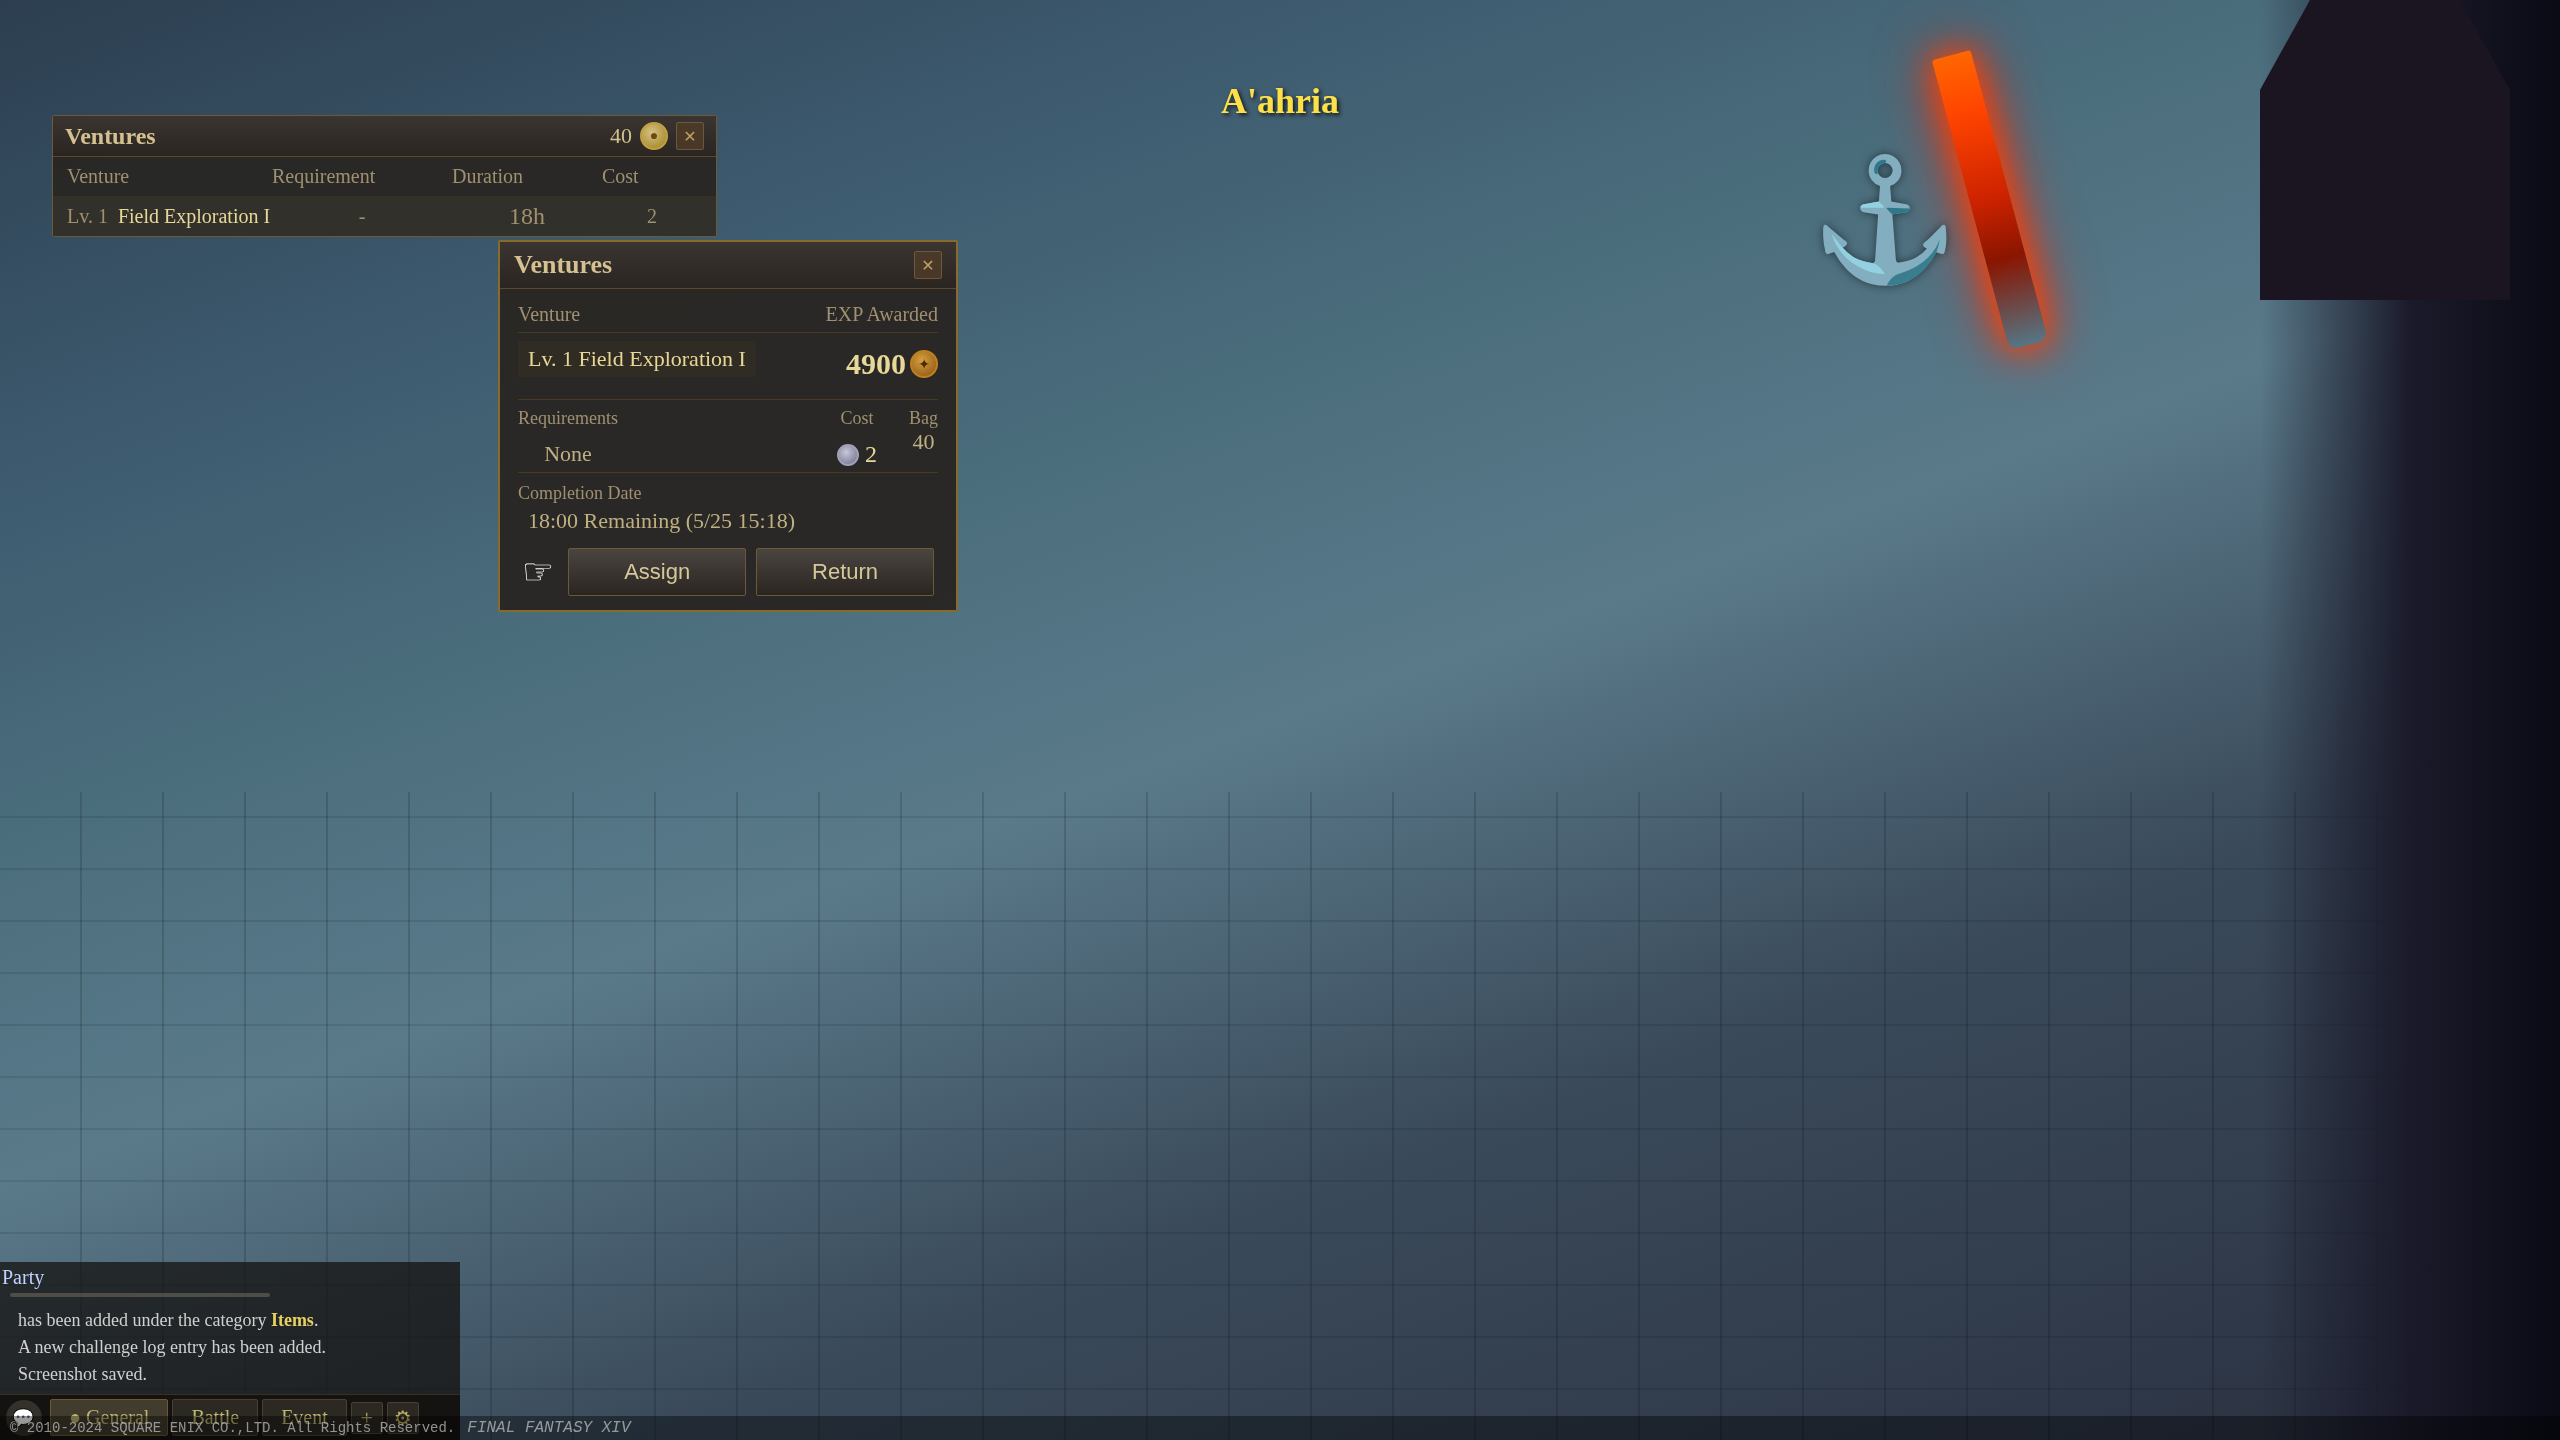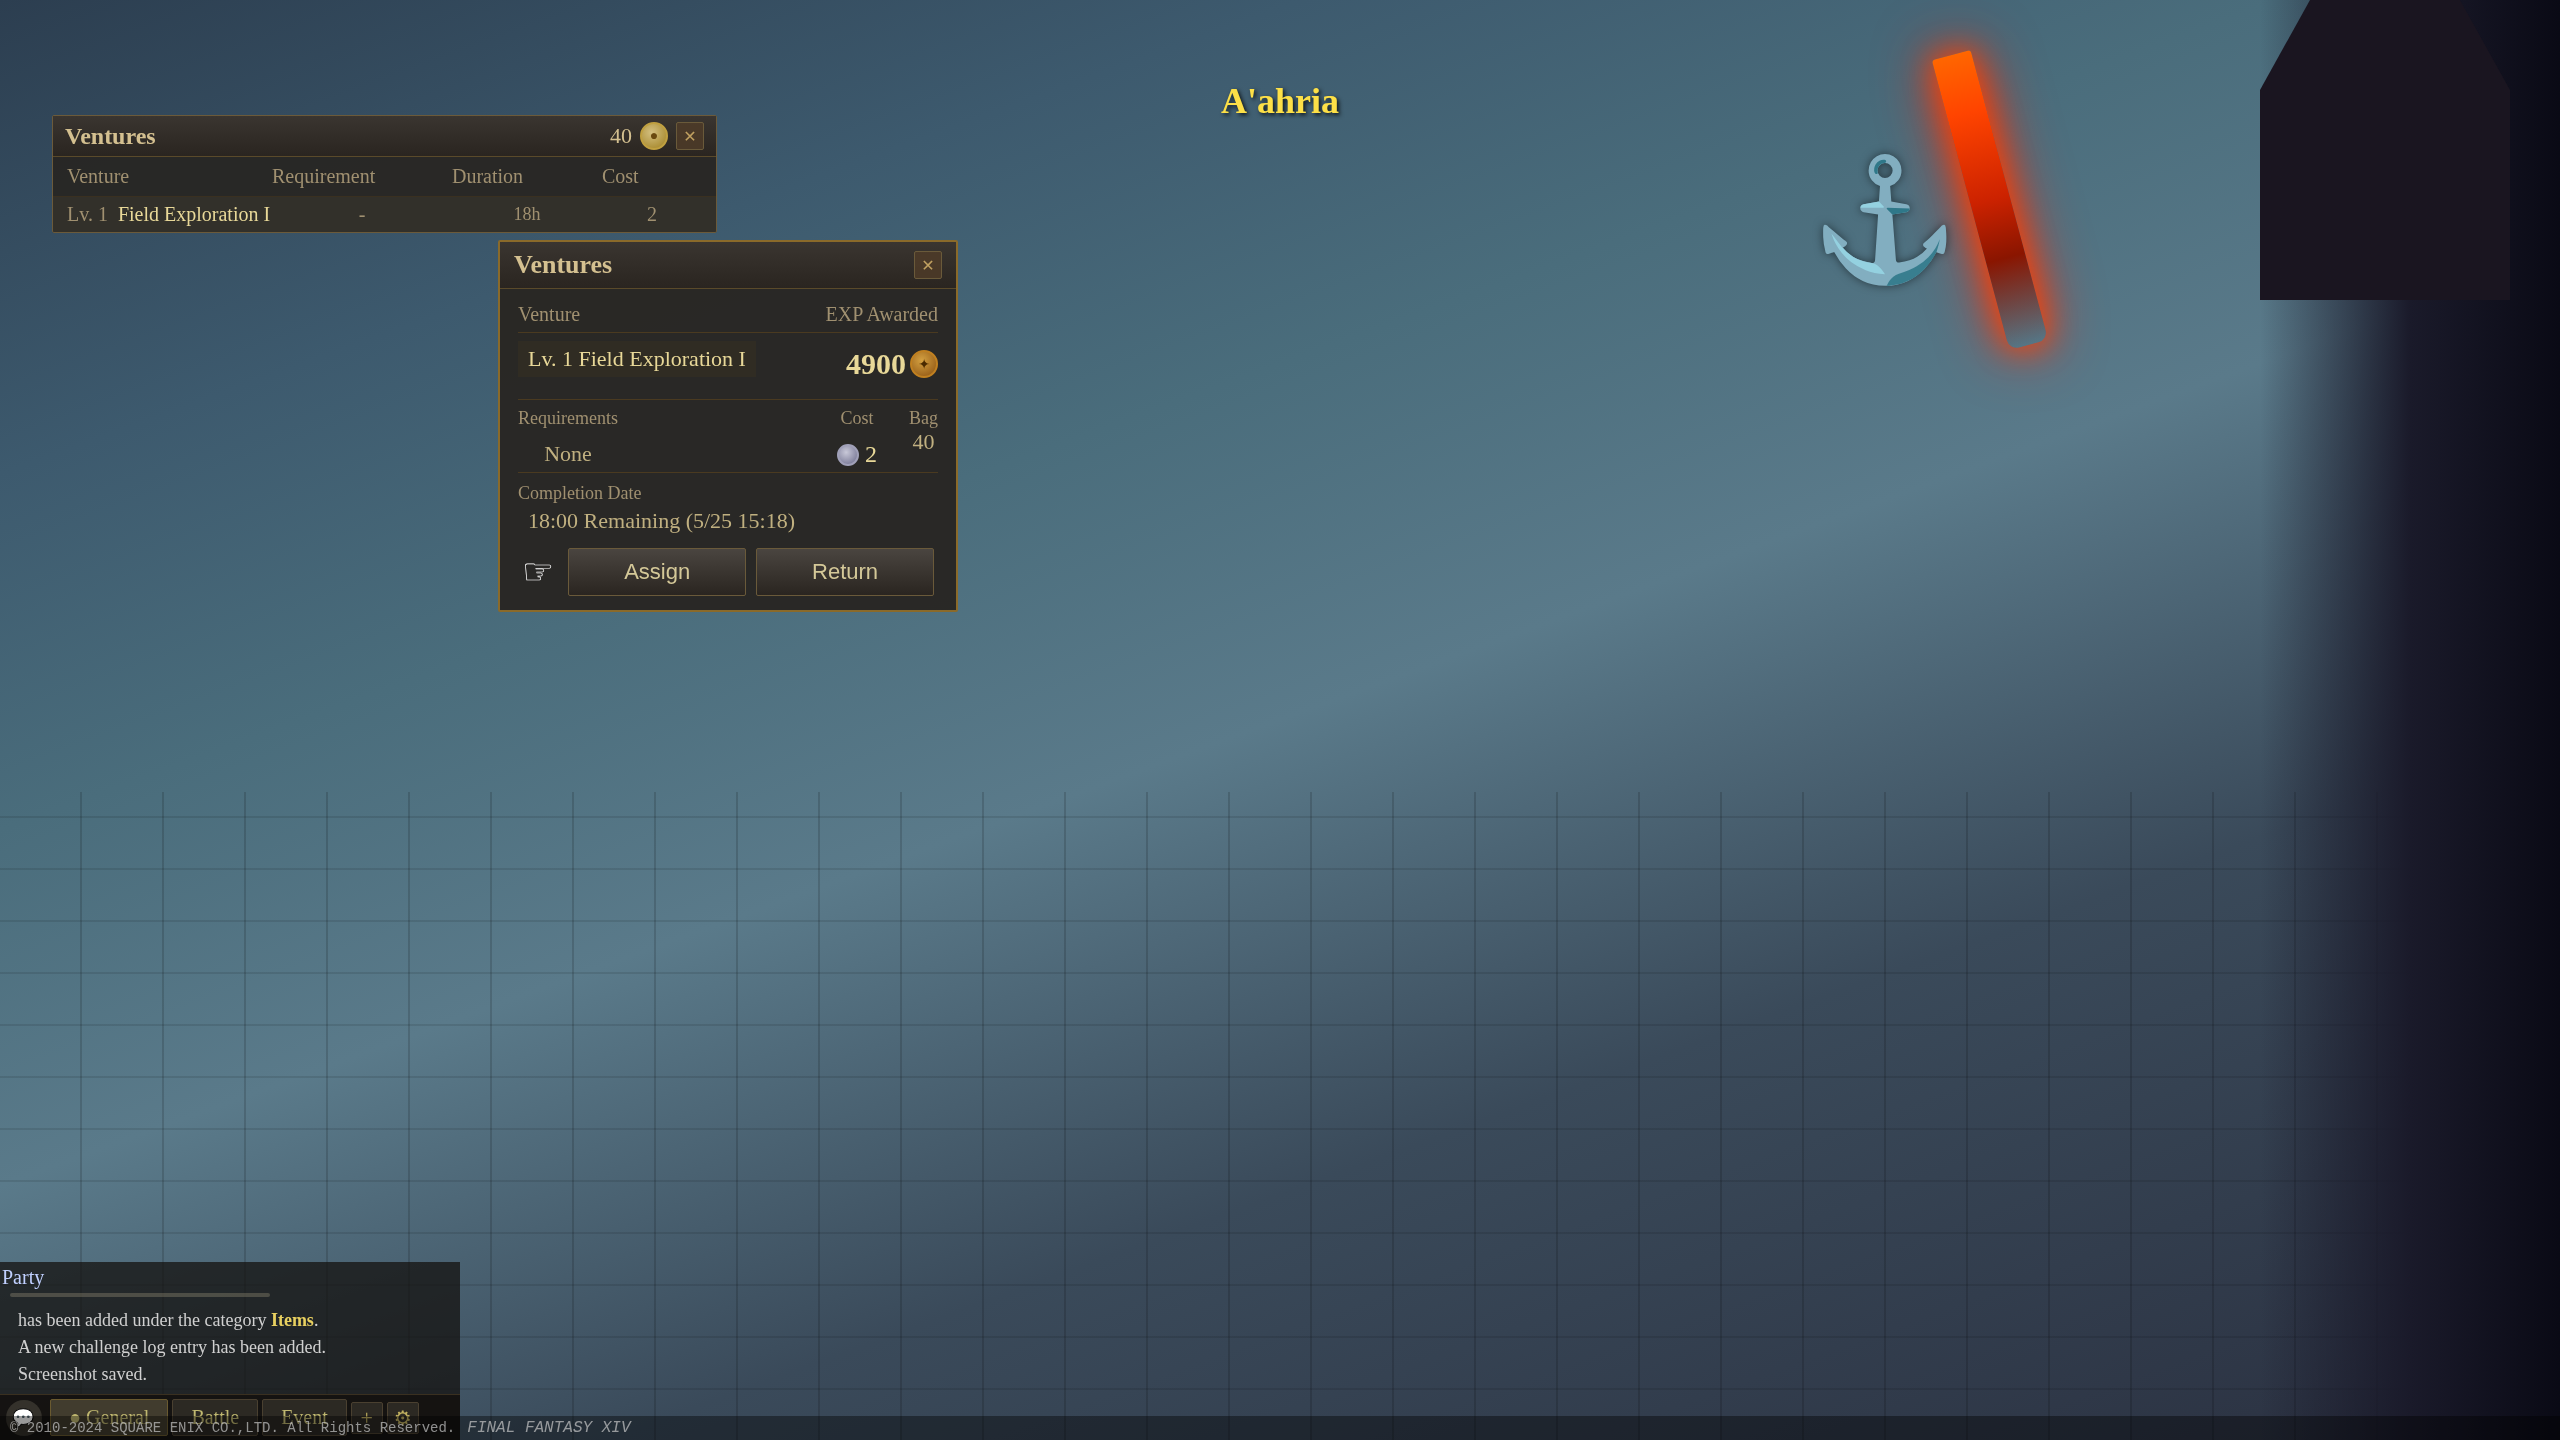--- a/index.html
+++ b/index.html
@@ -210,21 +210,21 @@
     }
 
     .row-req {
       color: #a09070;
       font-size: 20px;
       text-align: center;
     }
 
     .row-duration {
       color: #a09070;
-      font-size: 18px;
+      font-size: 24px;
       text-align: center;
     }
 
     .row-cost {
       color: #a09070;
       font-size: 20px;
       text-align: center;
     }
 
     

